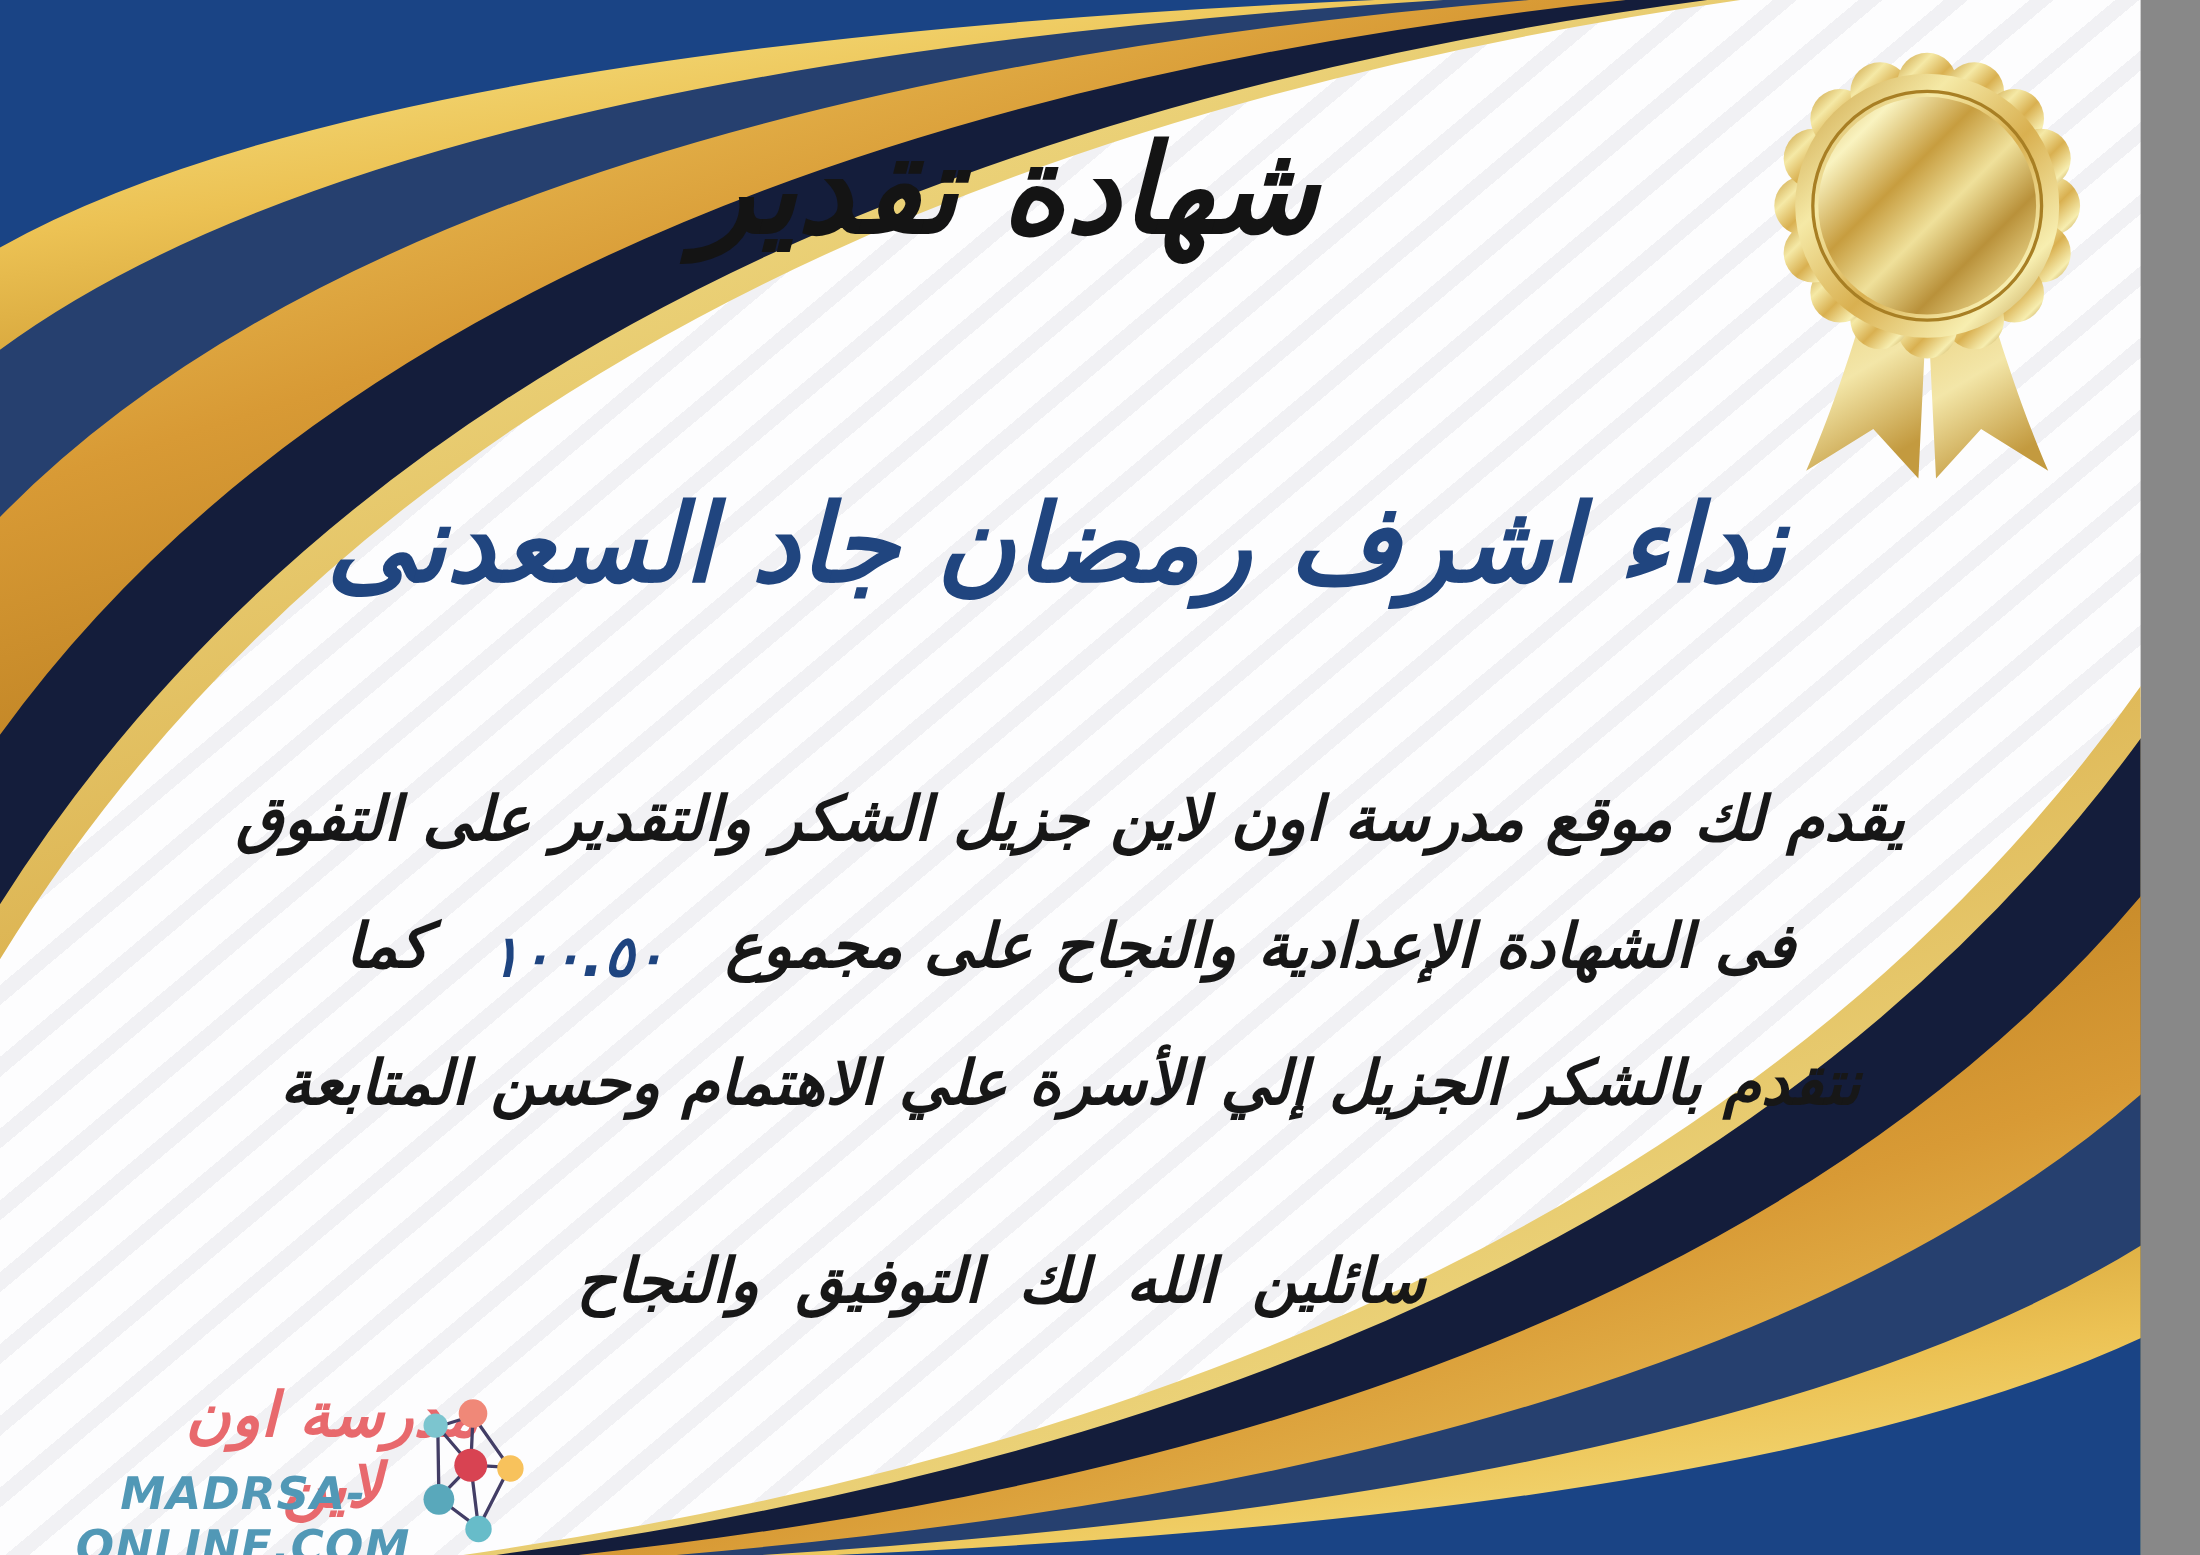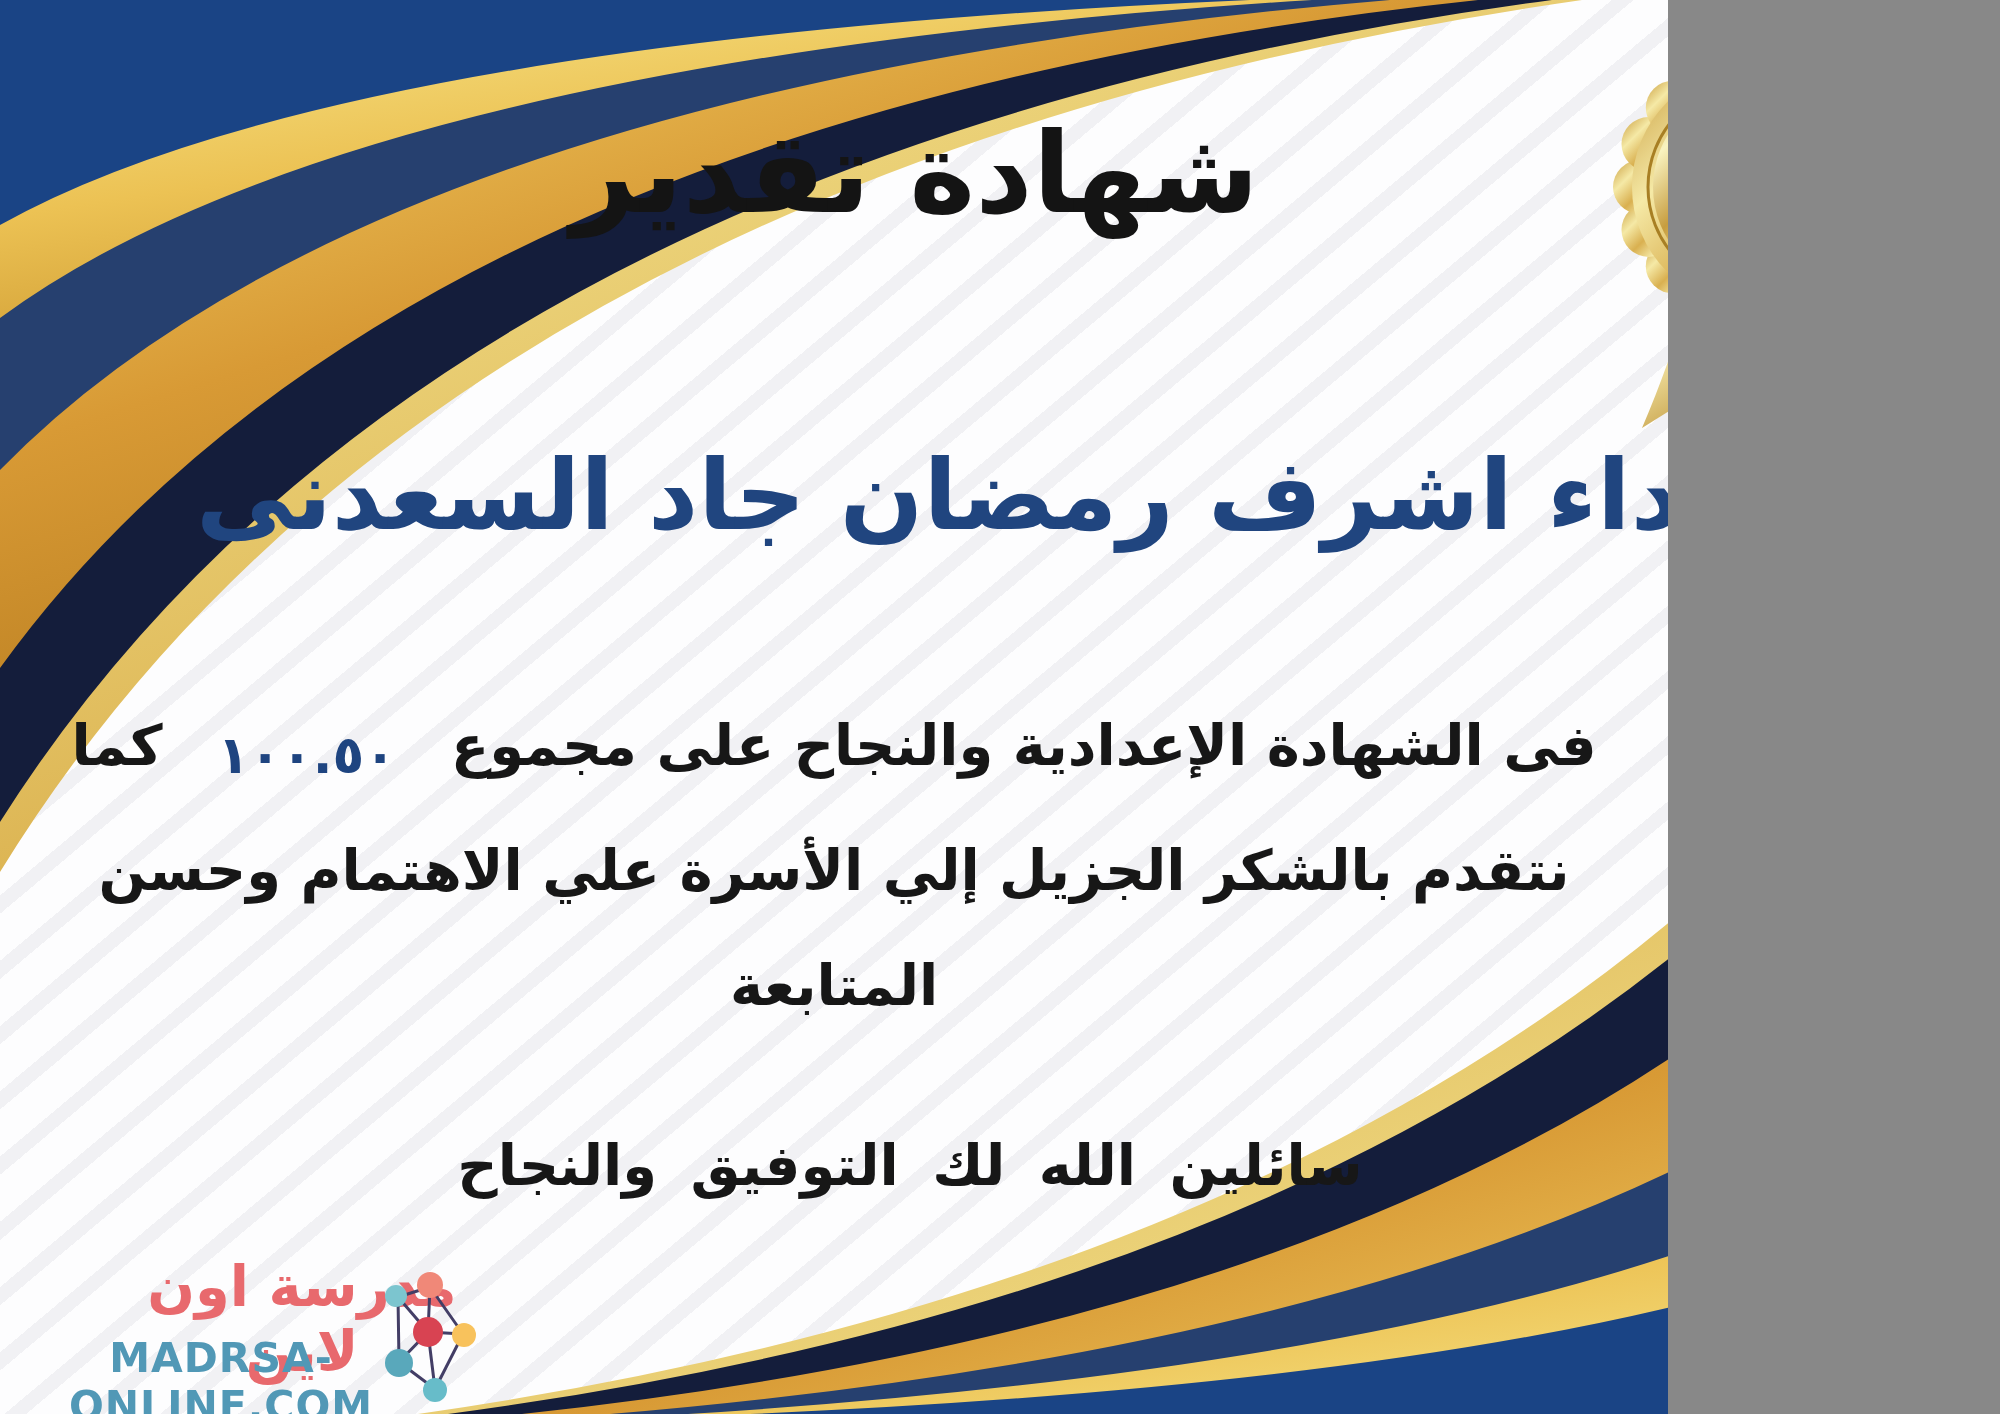--- a/index.html
+++ b/index.html
@@ -1,22 +1,23 @@
 <!DOCTYPE html>
 <html lang="ar"><head>
 <meta charset="utf-8">
 <style>
   html,body{margin:0;padding:0;background:#888;}
   .page{
     position:relative;
-    width:1668px;height:1414px;
+    width:1946px;height:1414px;
     overflow:hidden;
     background:
       repeating-linear-gradient(140deg,#fdfdfe 0 36px,#f1f1f4 36px 50px);
     font-family:"DejaVu Sans",sans-serif;
+    font-style:italic;
   }
   .corner-svg{position:absolute;left:0;top:0;width:2000px;height:1414px;}
   .medal-svg{position:absolute;left:1582px;top:22px;width:340px;height:440px;}
 
   .title{
     position:absolute;top:108px;left:0;width:2000px;
     transform:translateX(-85px);
     text-align:center;direction:rtl;
     font-size:112px;font-weight:bold;color:#141414;
   }
@@ -139,20 +140,21 @@
     </g>
     <circle cx="170" cy="165" r="104" fill="none" stroke="#a87f24" stroke-width="3"></circle>
     <circle cx="170" cy="165" r="99" fill="url(#brush)"></circle>
   </svg>
 
   <div class="title">شهادة تقدير</div>
 
   <div class="name">نداء اشرف رمضان جاد السعدنى</div>
 
   <div class="body-text">
+    <div>يقدم لك موقع مدرسة اون لاين جزيل الشكر والتقدير على التفوق</div>
     <div>
       <span>فى الشهادة الإعدادية والنجاح على مجموع</span><span class="score">١٠٠.٥٠</span><span>كما</span>
     </div>
     <div>نتقدم بالشكر الجزيل إلي الأسرة علي الاهتمام وحسن المتابعة</div>
   </div>
 
   <div class="closing">سائلين الله لك التوفيق والنجاح</div>
 
   <div class="logo">
     <div class="logo-ar">مدرسة اون لاين</div>

